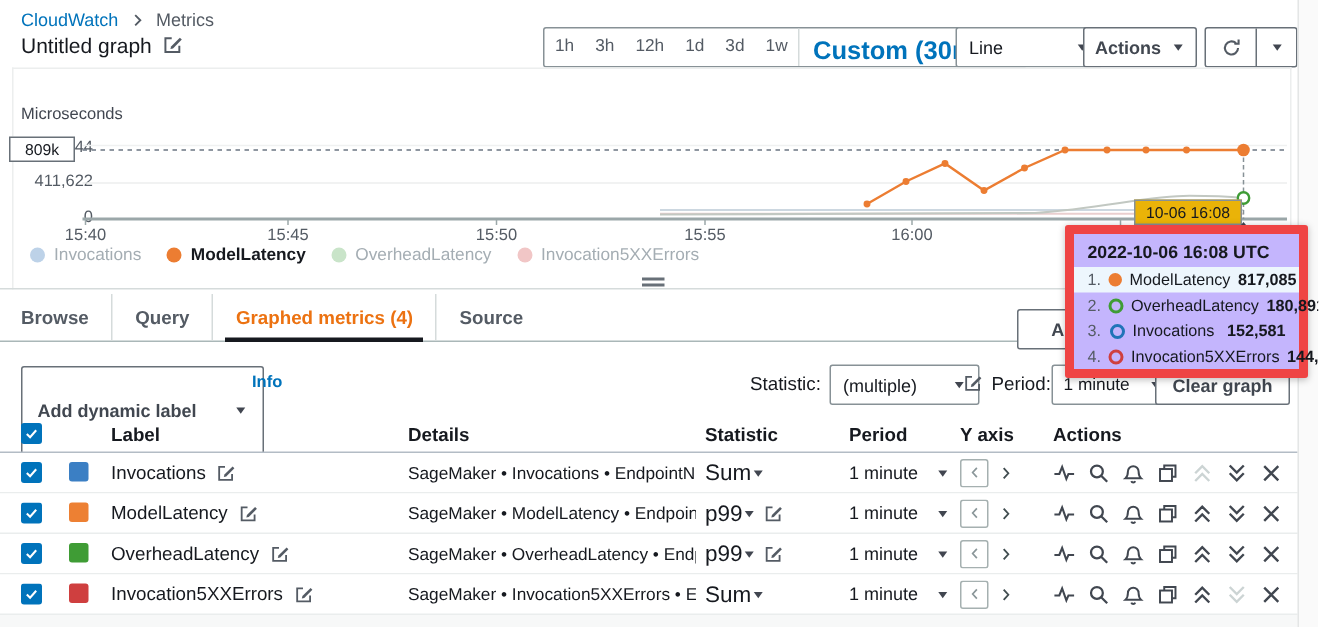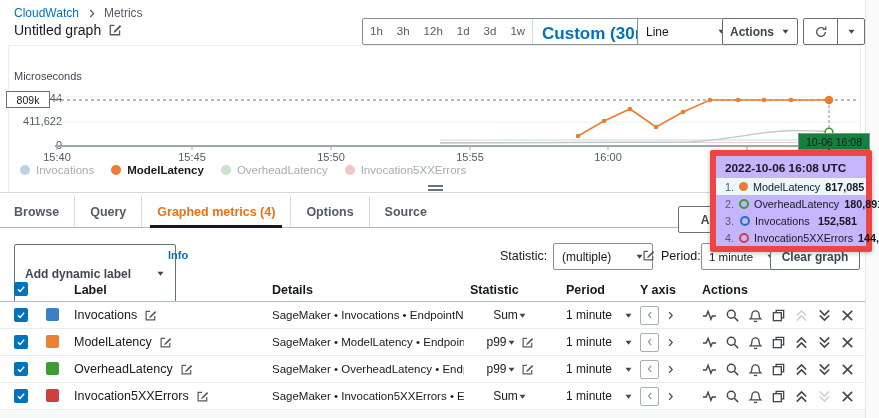--- a/index.html
+++ b/index.html
@@ -32,21 +32,21 @@
   .split>div{display:flex;align-items:center;justify-content:center;cursor:pointer}
   .split .l{width:33px;border-right:1px solid #687078}
   .split .r{flex:1}
   
   .panel{top:45px;left:8px;width:851px;height:147px;border:1px solid #eceeee;border-bottom:none;background:#fff}
   .unit{top:70px;left:14px;font-size:11px;color:#414650}
   .ytick{width:56px;text-align:right;font-size:11px;color:#545b64;left:6px}
   .ybadge{top:91px;left:6px;width:42px;height:15px;border:1px solid #687078;background:#fff;
        font-size:10.5px;display:flex;align-items:center;justify-content:center;z-index:3}
   .xtick{top:151px;width:44px;text-align:center;font-size:11px;color:#545b64}
-  .xhover{top:133px;left:798px;width:70px;height:15px;border:1px solid #879196;background:#15803d;
+  .xhover{top:133px;left:756px;width:70px;height:15px;border:1px solid #879196;background:#eab308;
        font-size:10.5px;display:flex;align-items:center;justify-content:center;z-index:3}
   .xarrow{top:148px;left:824px;width:0;height:0;border-left:5px solid transparent;
        border-right:5px solid transparent;border-bottom:6px solid #414650;z-index:3}
   .legend{top:164px;left:20px;display:flex;align-items:center;gap:17px}
   .litem{display:flex;align-items:center;gap:6px;cursor:pointer;font-size:11.5px;color:#a4adb3}
   .litem .dot{width:10px;height:10px;border-radius:50%}
   .litem.on{color:#16191f;font-weight:700}
   .d-inv{background:#bdd2e8}.d-mod{background:#ec7d32}.d-ovh{background:#c9e4c9}.d-5xx{background:#f1c6c6}
   
   .divider{top:192px;left:0;width:866px;height:1px;background:#d5dbdb}
@@ -73,21 +73,21 @@
   .trow{height:27px;border-bottom:1px solid #eaeded;background:#fff}
   .cell{overflow:hidden;white-space:nowrap}
   .cb{width:14px;height:14px;background:#0073bb;border-radius:2px;display:inline-flex;
        align-items:center;justify-content:center;cursor:pointer;color:#fff}
   .swatch{display:inline-block;width:13px;height:13px;border-radius:2px;cursor:pointer;
        border-bottom:0;box-shadow:0 16px 0 -15px #879196;margin-top:2px}
   .sw0{background:#3b7fc4}.sw1{background:#ed8033}.sw2{background:#3f9c35}.sw3{background:#cf3f3f}
   .label-cell{display:flex;align-items:center;gap:7px;padding-left:6px;font-size:12.5px}
   .det{font-size:11.5px;border-bottom:1px dashed #879196;padding-bottom:1px;padding-left:0}
   .det-cell{padding-left:6px}
-  .stat-cell{display:flex;align-items:center;justify-content:center;padding:0 10px 0 6px;font-size:12px}
+  .stat-cell{display:flex;align-items:center;justify-content:flex-start;padding:0 10px 0 6px;font-size:15px}
   .statctl{display:flex;align-items:center;gap:5px}
   .per-cell{display:flex;align-items:center;gap:12px;padding-left:6px;font-size:12px}
   .caret{color:#414650;cursor:pointer}
   .yaxis-cell{display:flex;align-items:center;gap:6px;padding-left:6px}
   .ybtn{width:17px;height:17px;border:1px solid #a5b0b0;border-radius:2px;display:inline-flex;
        align-items:center;justify-content:center;color:#8a9699;cursor:pointer;background:#fff}
   .ygt{color:#414d50;cursor:pointer;display:inline-flex}
   .act-cell{display:flex;align-items:center;gap:8px;padding-left:8px}
   .act{color:#414750;cursor:pointer}
   .act.dis{color:#ccd4d4;cursor:default}
@@ -256,21 +256,20 @@
   <div class="abs divider"></div>
   <div class="abs handle">
       <div></div>
       <div></div>
     </div>
 
   <div class="abs tabs">
     <span class="tab">Browse</span>
     <span class="tab">Query</span>
     <span class="tab active">Graphed metrics (4)</span>
-    <span class="tab">Options</span>
     <span class="tab">Source</span>
   </div>
   <div class="abs btn addmath">
     <span>Add math</span>
     <span class="i i9 caret">
         <svg viewBox="0 0 12 12">
           <path d="M2 3.5h8L6 9z" fill="currentColor"></path>
         </svg>
       </span>
   </div>

